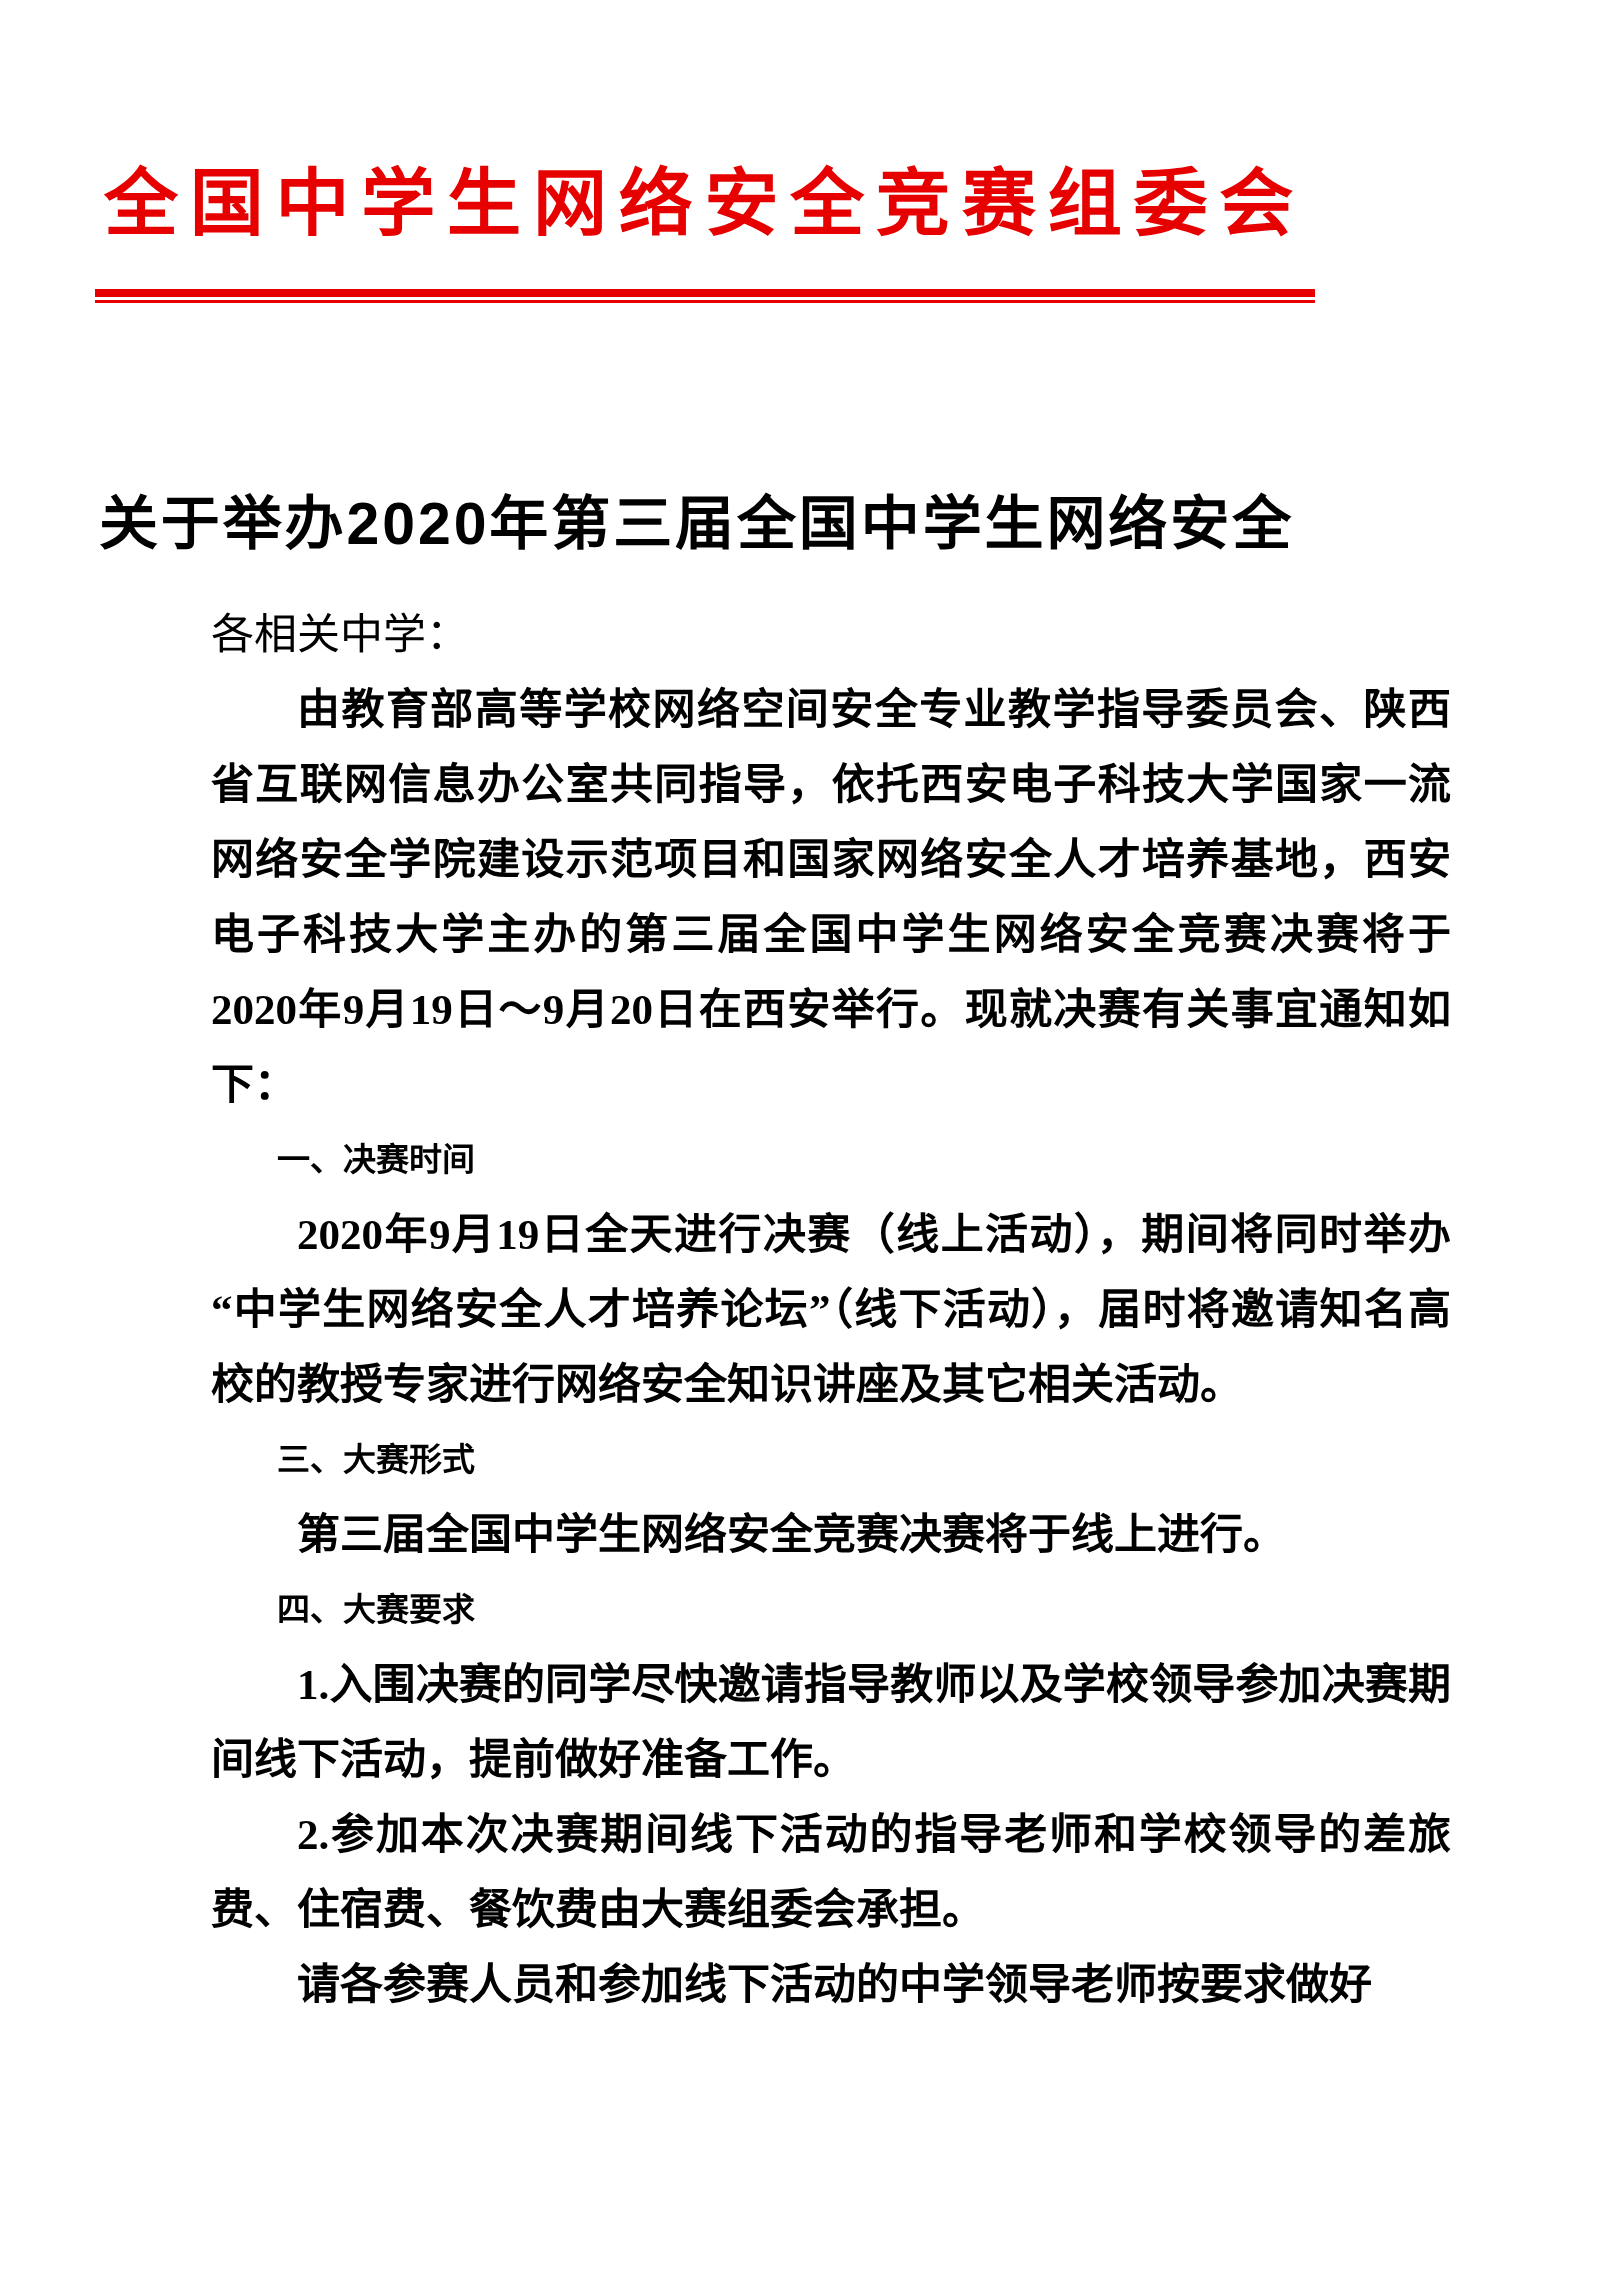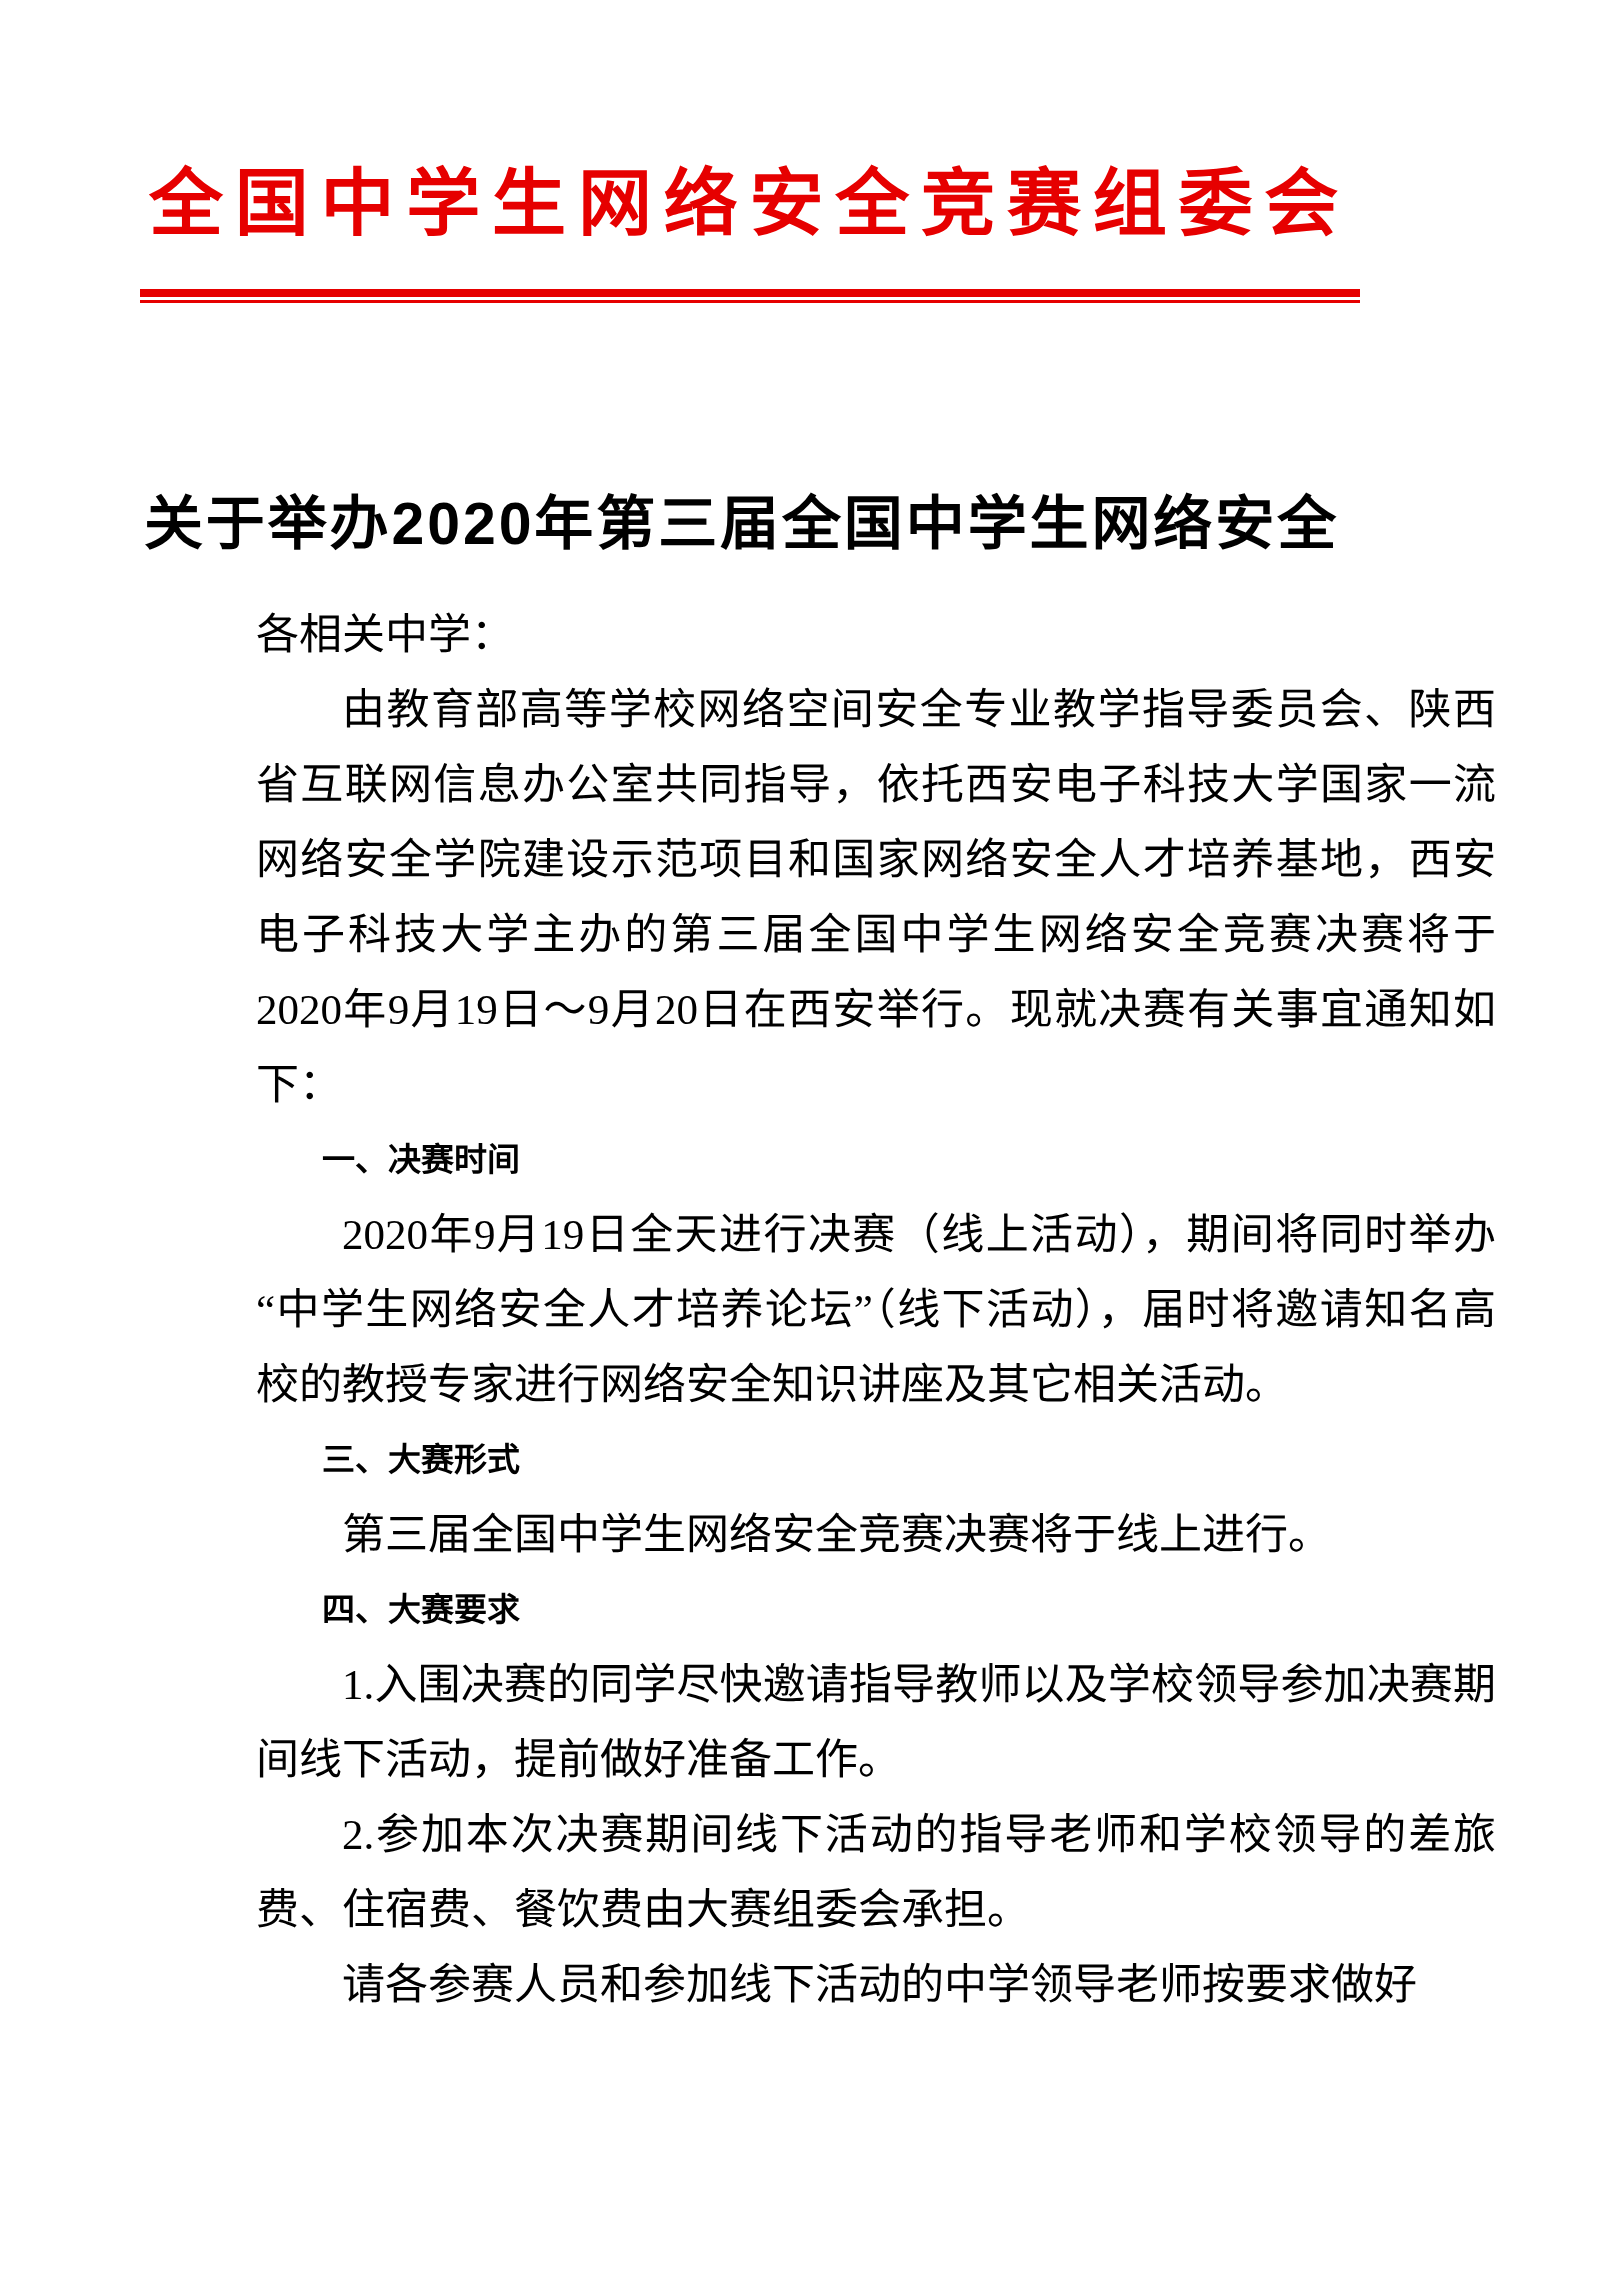--- a/index.html
+++ b/index.html
@@ -11,21 +11,20 @@
     height: 2293px;
     background: #ffffff;
     color: #000000;
     position: relative;
     overflow: hidden;
     font-family: "Liberation Serif", "DejaVu Serif", serif;
   }
   .page {
     width: 1409px;
     height: 2293px;
-    padding-left: 45px;
   }
   
   .letterhead {
     padding-top: 163px;
     text-align: center;
   }
   .org-title {
     font-family: "Liberation Sans", "DejaVu Sans", sans-serif;
     font-weight: bold;
     font-size: 74px;
@@ -67,20 +66,21 @@
   }
   .body-text p {
     margin: 0;
     padding: 0;
   }
   .salutation {
     text-indent: 0;
   }
   .paragraph {
     text-indent: 2em;
+    font-weight: bold;
   }
   .section-heading {
     text-indent: 2em;
     font-family: "Liberation Sans", "DejaVu Sans", sans-serif;
     font-weight: bold;
     font-size: 33px;
     text-align: left;
   }
 </style>
 </head>

